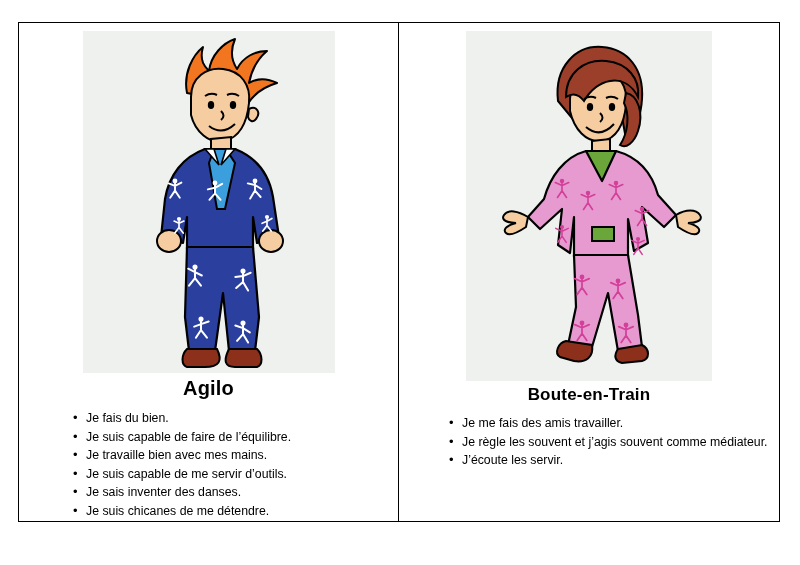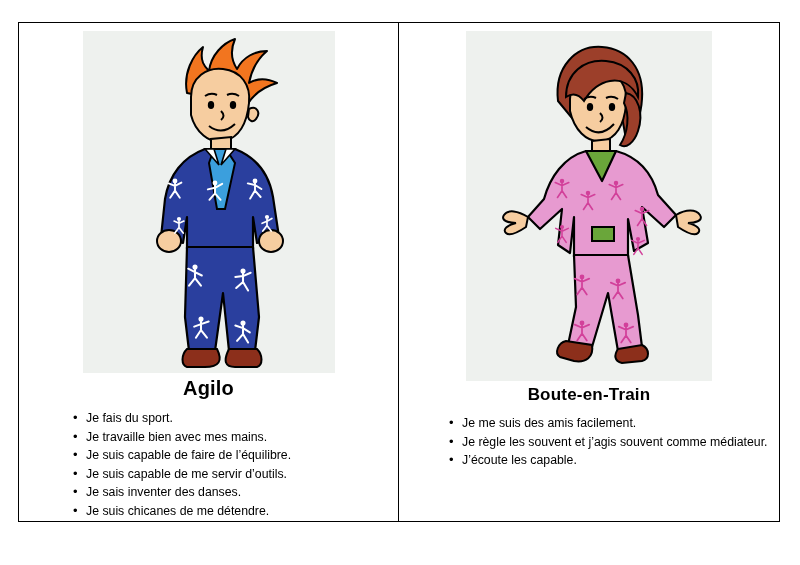--- a/index.html
+++ b/index.html
@@ -175,23 +175,23 @@
             </g>
             <g transform="translate(184,186) scale(0.7)">
               <circle cx="0" cy="0" r="3" fill="#fff" stroke="none"></circle>
               <path d="M0 3 l0 9 M0 12 l-6 8 M0 12 l6 8 M0 6 l-7 3 M0 6 l7 -4"></path>
             </g>
           </g>
         </svg>
       </div>
       <div class="char-name">Agilo</div>
       <ul class="bullets">
-        <li>Je fais du sport.</li>
+        <li>Je fais du bien.</li>
+        <li>Je suis capable de faire de l’équilibre.</li>
         <li>Je travaille bien avec mes mains.</li>
-        <li>Je suis capable de faire de l’équilibre.</li>
         <li>Je suis capable de me servir d’outils.</li>
         <li>Je sais inventer des danses.</li>
         <li>Je suis chicanes de me détendre.</li>
       </ul>
     </div>
 
     <div class="cell cell-right">
       <div class="figure-box right">
         <svg width="246" height="350" viewBox="0 0 246 350">
           <rect x="0" y="0" width="246" height="350" fill="#eef1ee"></rect>
@@ -268,20 +268,20 @@
             </g>
             <g transform="translate(172,208) scale(0.7)">
               <circle cx="0" cy="0" r="3" fill="#d2409a" stroke="none"></circle>
               <path d="M0 3 l0 10 M0 13 l-6 9 M0 13 l6 9 M0 6 l-9 -4 M0 6 l9 -4"></path>
             </g>
           </g>
         </svg>
       </div>
       <div class="char-name wide">Boute-en-Train</div>
       <ul class="bullets right">
-        <li>Je me suis des amis facilement.</li>
+        <li>Je me fais des amis travailler.</li>
         <li>Je règle les souvent et j’agis souvent comme médiateur.</li>
-        <li>J’écoute les capable.</li>
+        <li>J’écoute les servir.</li>
       </ul>
     </div>
 
   </div>
 </div>
 
 </body></html>

